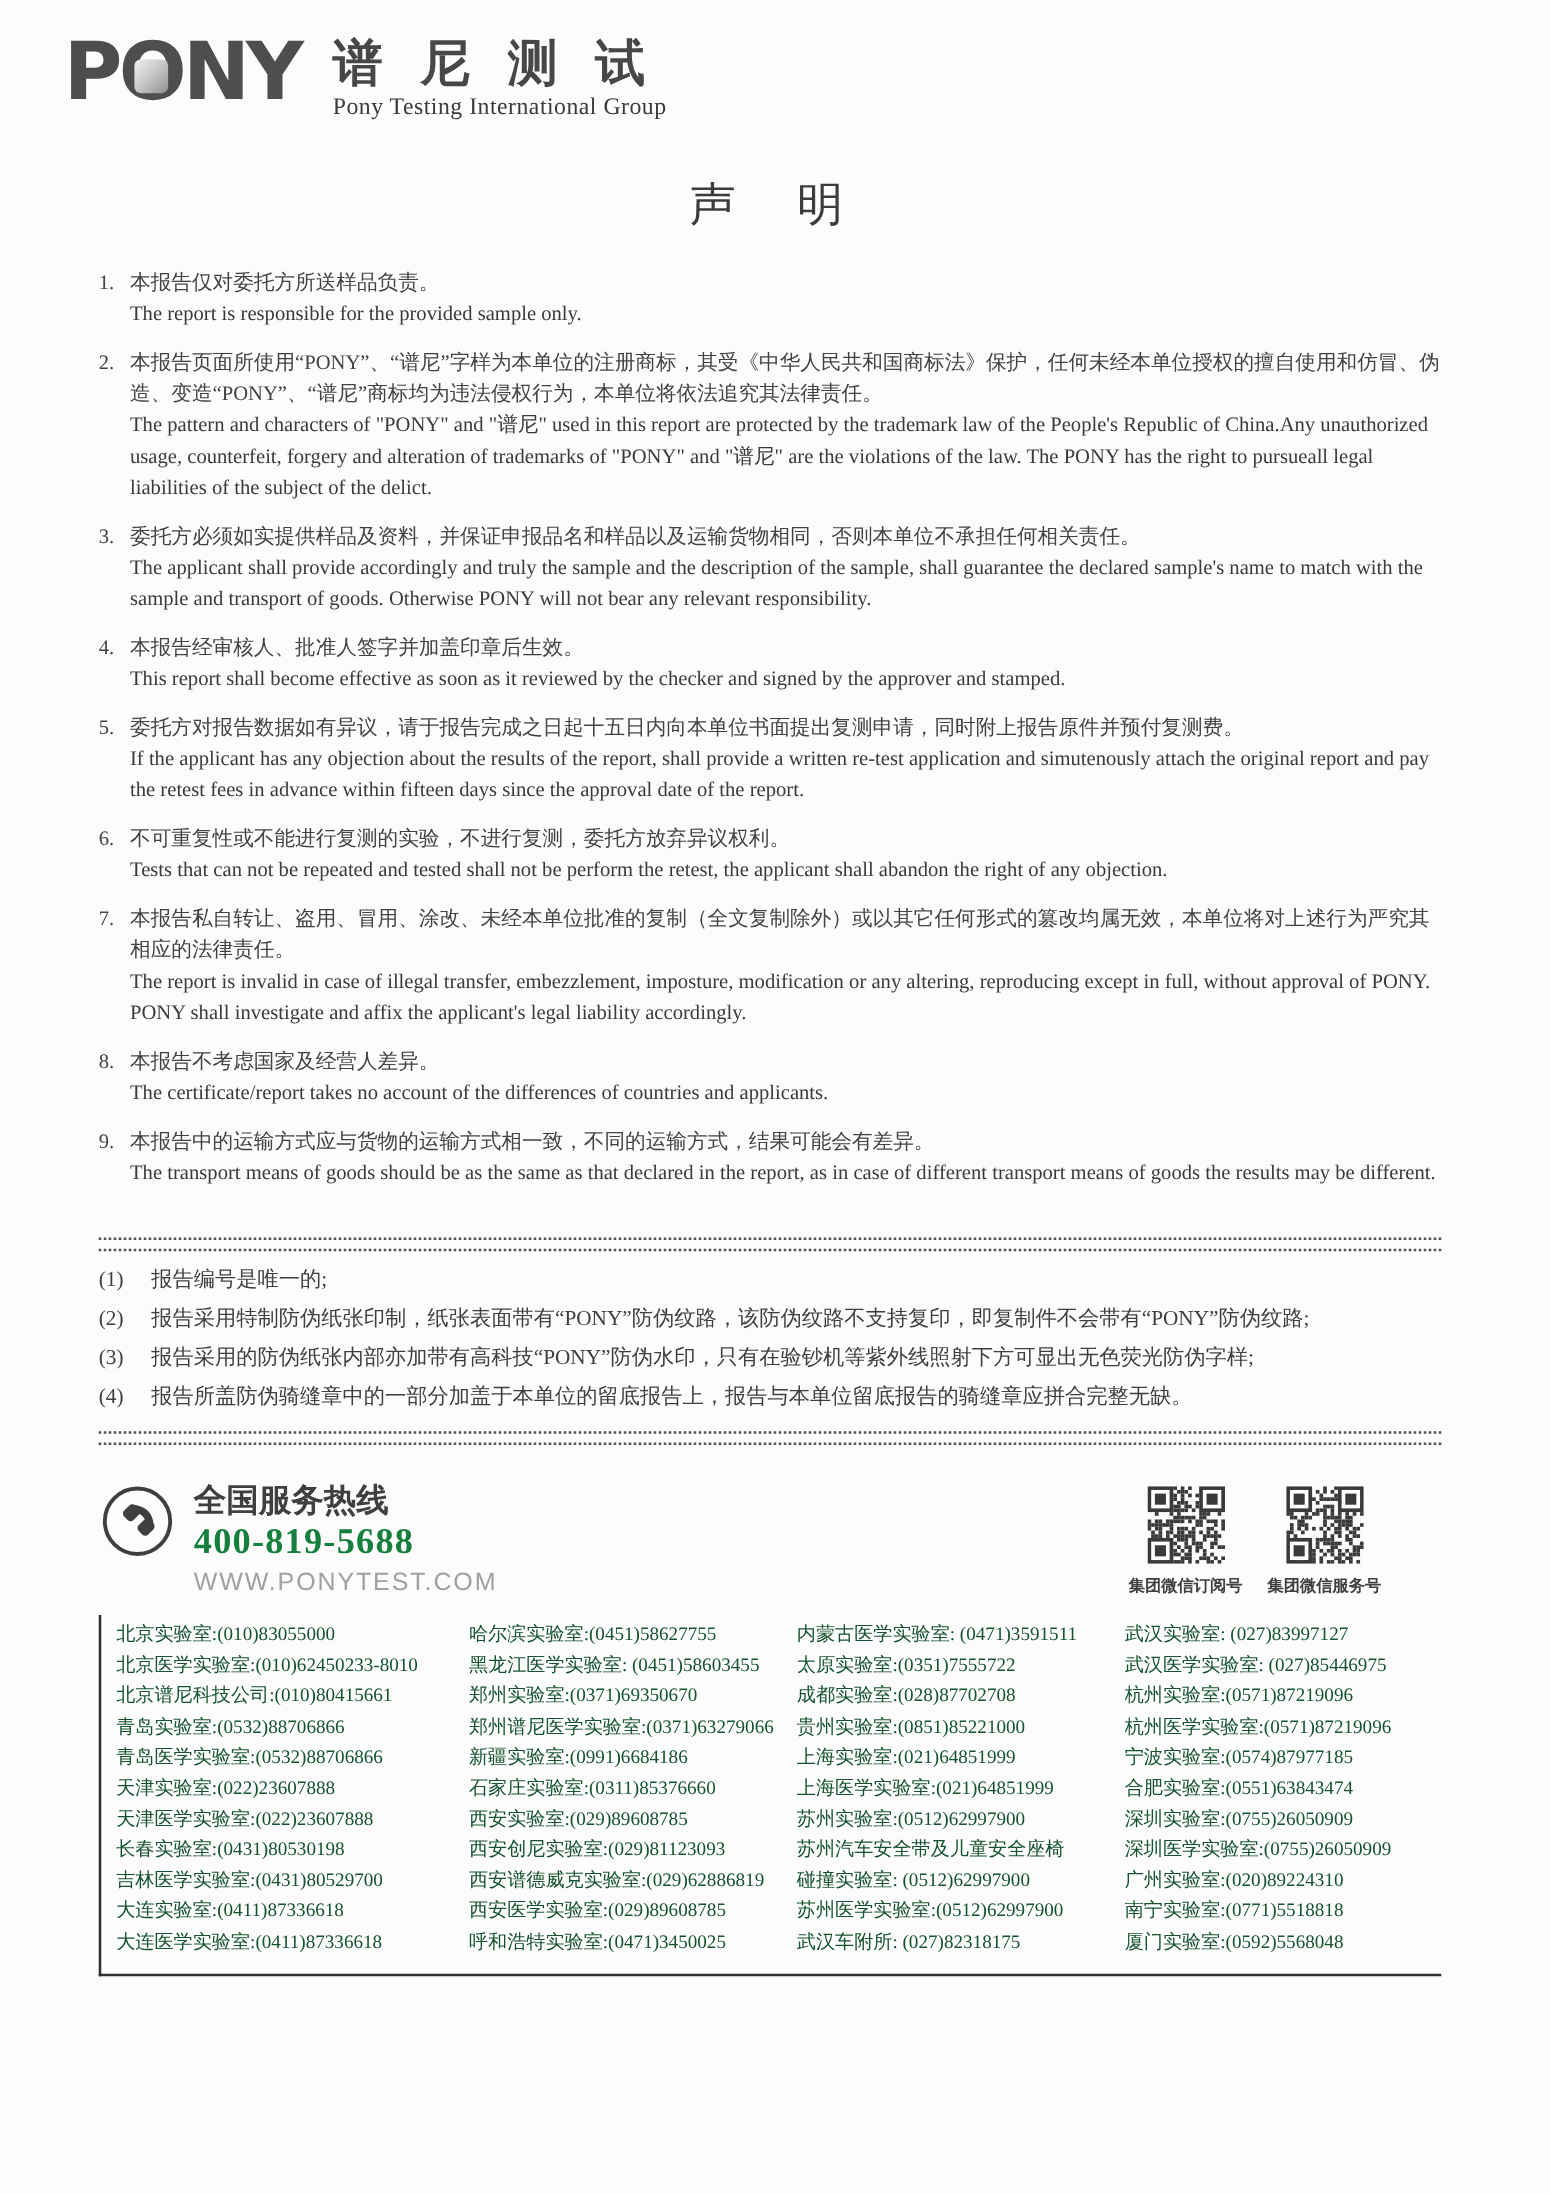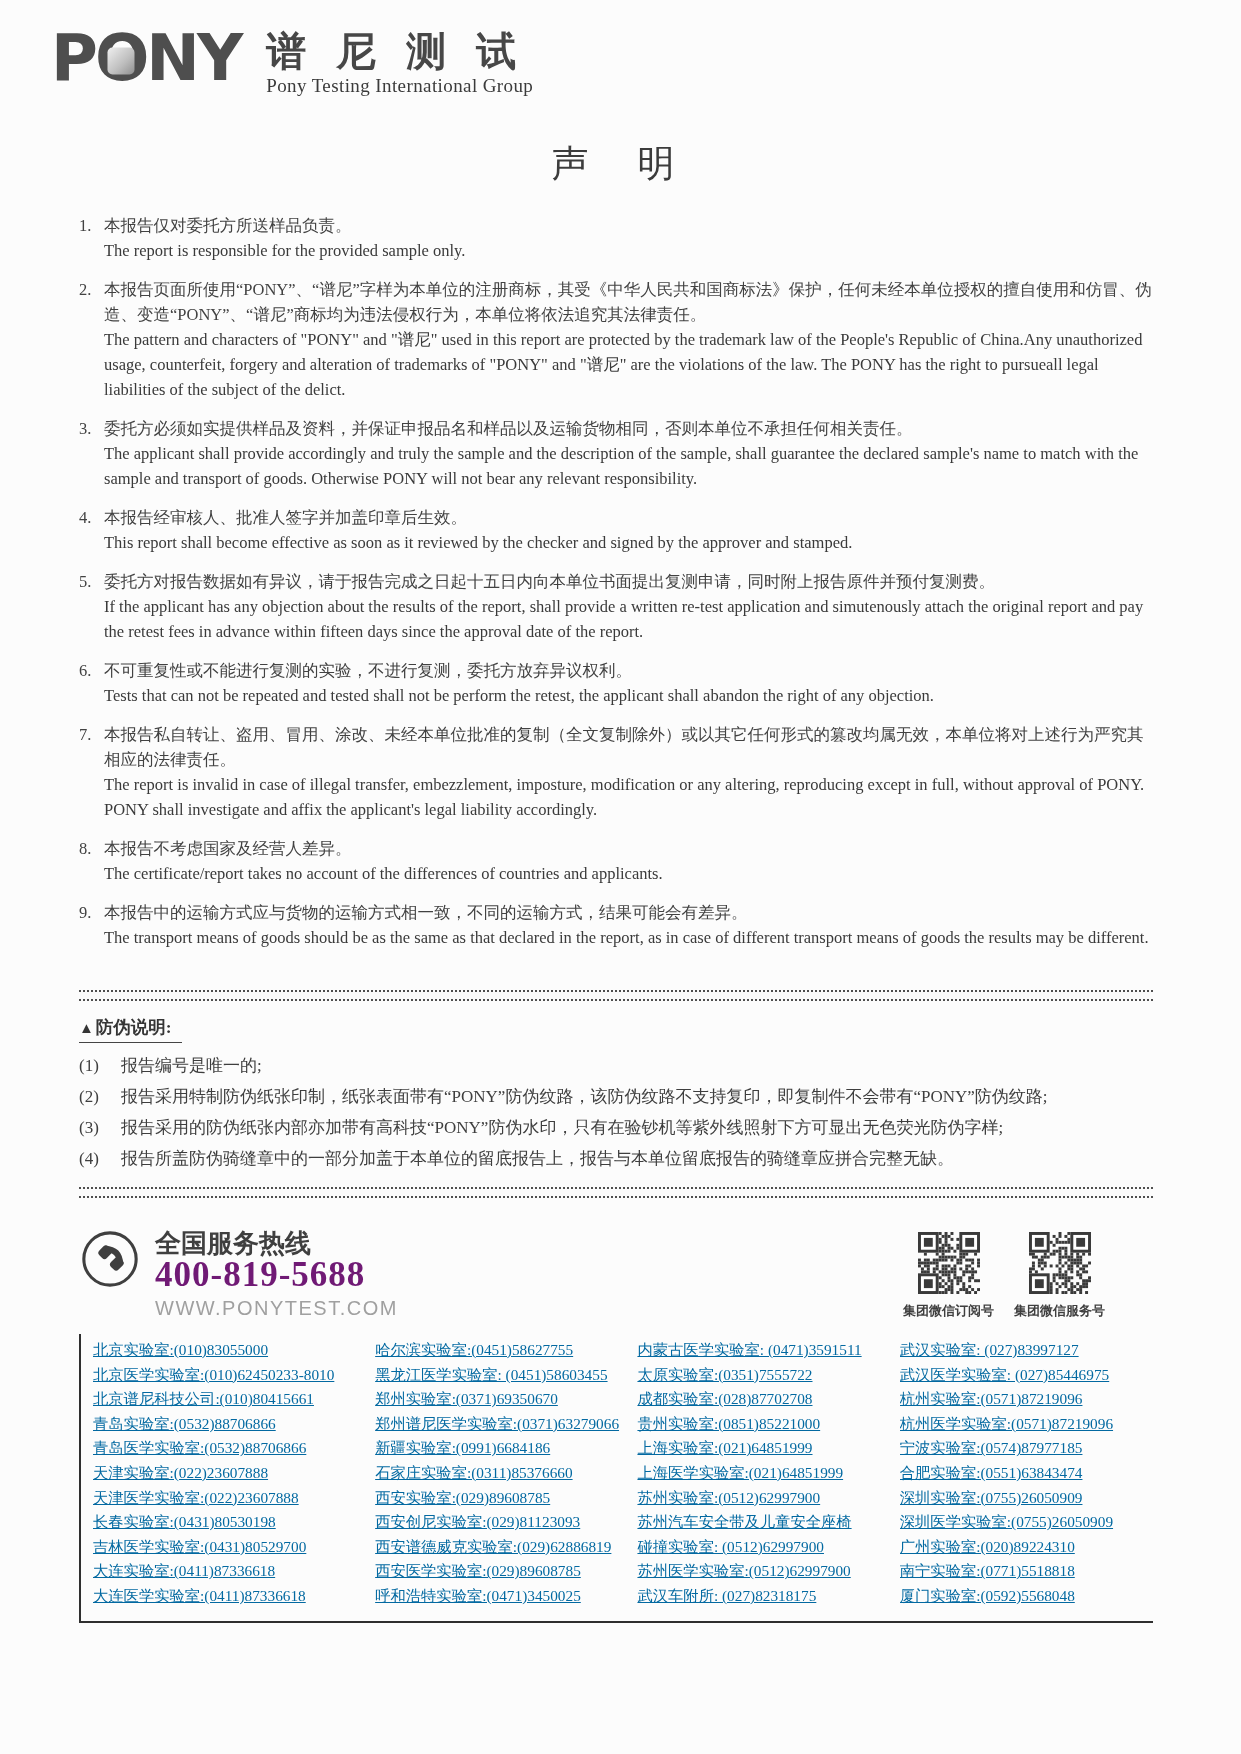--- a/index.html
+++ b/index.html
@@ -57,35 +57,35 @@
   .anti-items{margin-top:9px;font-size:17px;line-height:28px;margin-bottom:14px;}
   .anti-item{position:relative;padding-left:42px;margin-bottom:3px;color:#3e3e3e;}
   .anti-num{position:absolute;left:0;top:0;}
 
   
   .ftr{margin-top:30px;}
   .ftr-top{display:flex;justify-content:space-between;align-items:flex-end;gap:30px;}
   .hotline{display:flex;gap:14px;align-items:flex-start;}
   .hot-txt{font-family:"DejaVu Sans","Liberation Sans",sans-serif;}
   .hot-label{font-size:26px;font-weight:bold;color:#3f3f3f;line-height:30px;}
-  .hot-num{font-size:35px;font-weight:bold;color:#701a75;line-height:34px;letter-spacing:1px;
+  .hot-num{font-size:29px;font-weight:bold;color:#15803d;line-height:34px;letter-spacing:1px;
            font-family:"Liberation Serif",serif;}
   .hot-web{font-size:20px;color:#a0a0a0;letter-spacing:1.5px;margin-top:5px;
            font-family:"Liberation Sans",sans-serif;}
   .qrs{display:flex;gap:20px;margin-right:48px;}
   .qr{text-align:center;}
   .qr-label{font-size:13px;font-weight:bold;color:#3f3f3f;margin-top:4px;
             font-family:"DejaVu Sans","Liberation Sans",sans-serif;}
 
   .labs{
     margin-top:14px;
     border-left:2px solid #2f2f2f;border-bottom:2px solid #2f2f2f;
     padding:4px 0 12px 12px;
     display:grid;grid-template-columns:1.08fr 1fr 1fr 1.02fr;column-gap:14px;
-    font-size:15.3px;line-height:24.6px;color:#0369a1;text-decoration:underline;
+    font-size:15.3px;line-height:24.6px;color:#14532d;
   }
   .lab-line{white-space:nowrap;overflow:hidden;}
 </style>
 </head>
 <body>
 
 <div class="page">
 
   <div class="hdr">
     <div class="wordmark"><span>P</span><span>O<i class="logo-o-inner"></i></span><span>N</span><span>Y</span></div>
@@ -133,23 +133,20 @@
         <div class="stmt-en">The certificate/report takes no account of the differences of countries and applicants.</div>
       </div>
       <div class="stmt">
         <div class="stmt-cn"><span class="stmt-num">9.</span>本报告中的运输方式应与货物的运输方式相一致，不同的运输方式，结果可能会有差异。</div>
         <div class="stmt-en">The transport means of goods should be as the same as that declared in the report, as in case of different transport means of goods the results may be different.</div>
       </div>
     </div>
 
   <div class="anti">
     <div class="dotted"></div>
-    <div>
-      <span class="anti-head"><span class="tri">▲</span><span>防伪说明:</span></span>
-    </div>
     <div class="anti-items">
         <div class="anti-item"><span class="anti-num">(1)</span>报告编号是唯一的;</div>
         <div class="anti-item"><span class="anti-num">(2)</span>报告采用特制防伪纸张印制，纸张表面带有“PONY”防伪纹路，该防伪纹路不支持复印，即复制件不会带有“PONY”防伪纹路;</div>
         <div class="anti-item"><span class="anti-num">(3)</span>报告采用的防伪纸张内部亦加带有高科技“PONY”防伪水印，只有在验钞机等紫外线照射下方可显出无色荧光防伪字样;</div>
         <div class="anti-item"><span class="anti-num">(4)</span>报告所盖防伪骑缝章中的一部分加盖于本单位的留底报告上，报告与本单位留底报告的骑缝章应拼合完整无缺。</div>
       </div>
     <div class="dotted"></div>
   </div>
 
   <div class="ftr">

